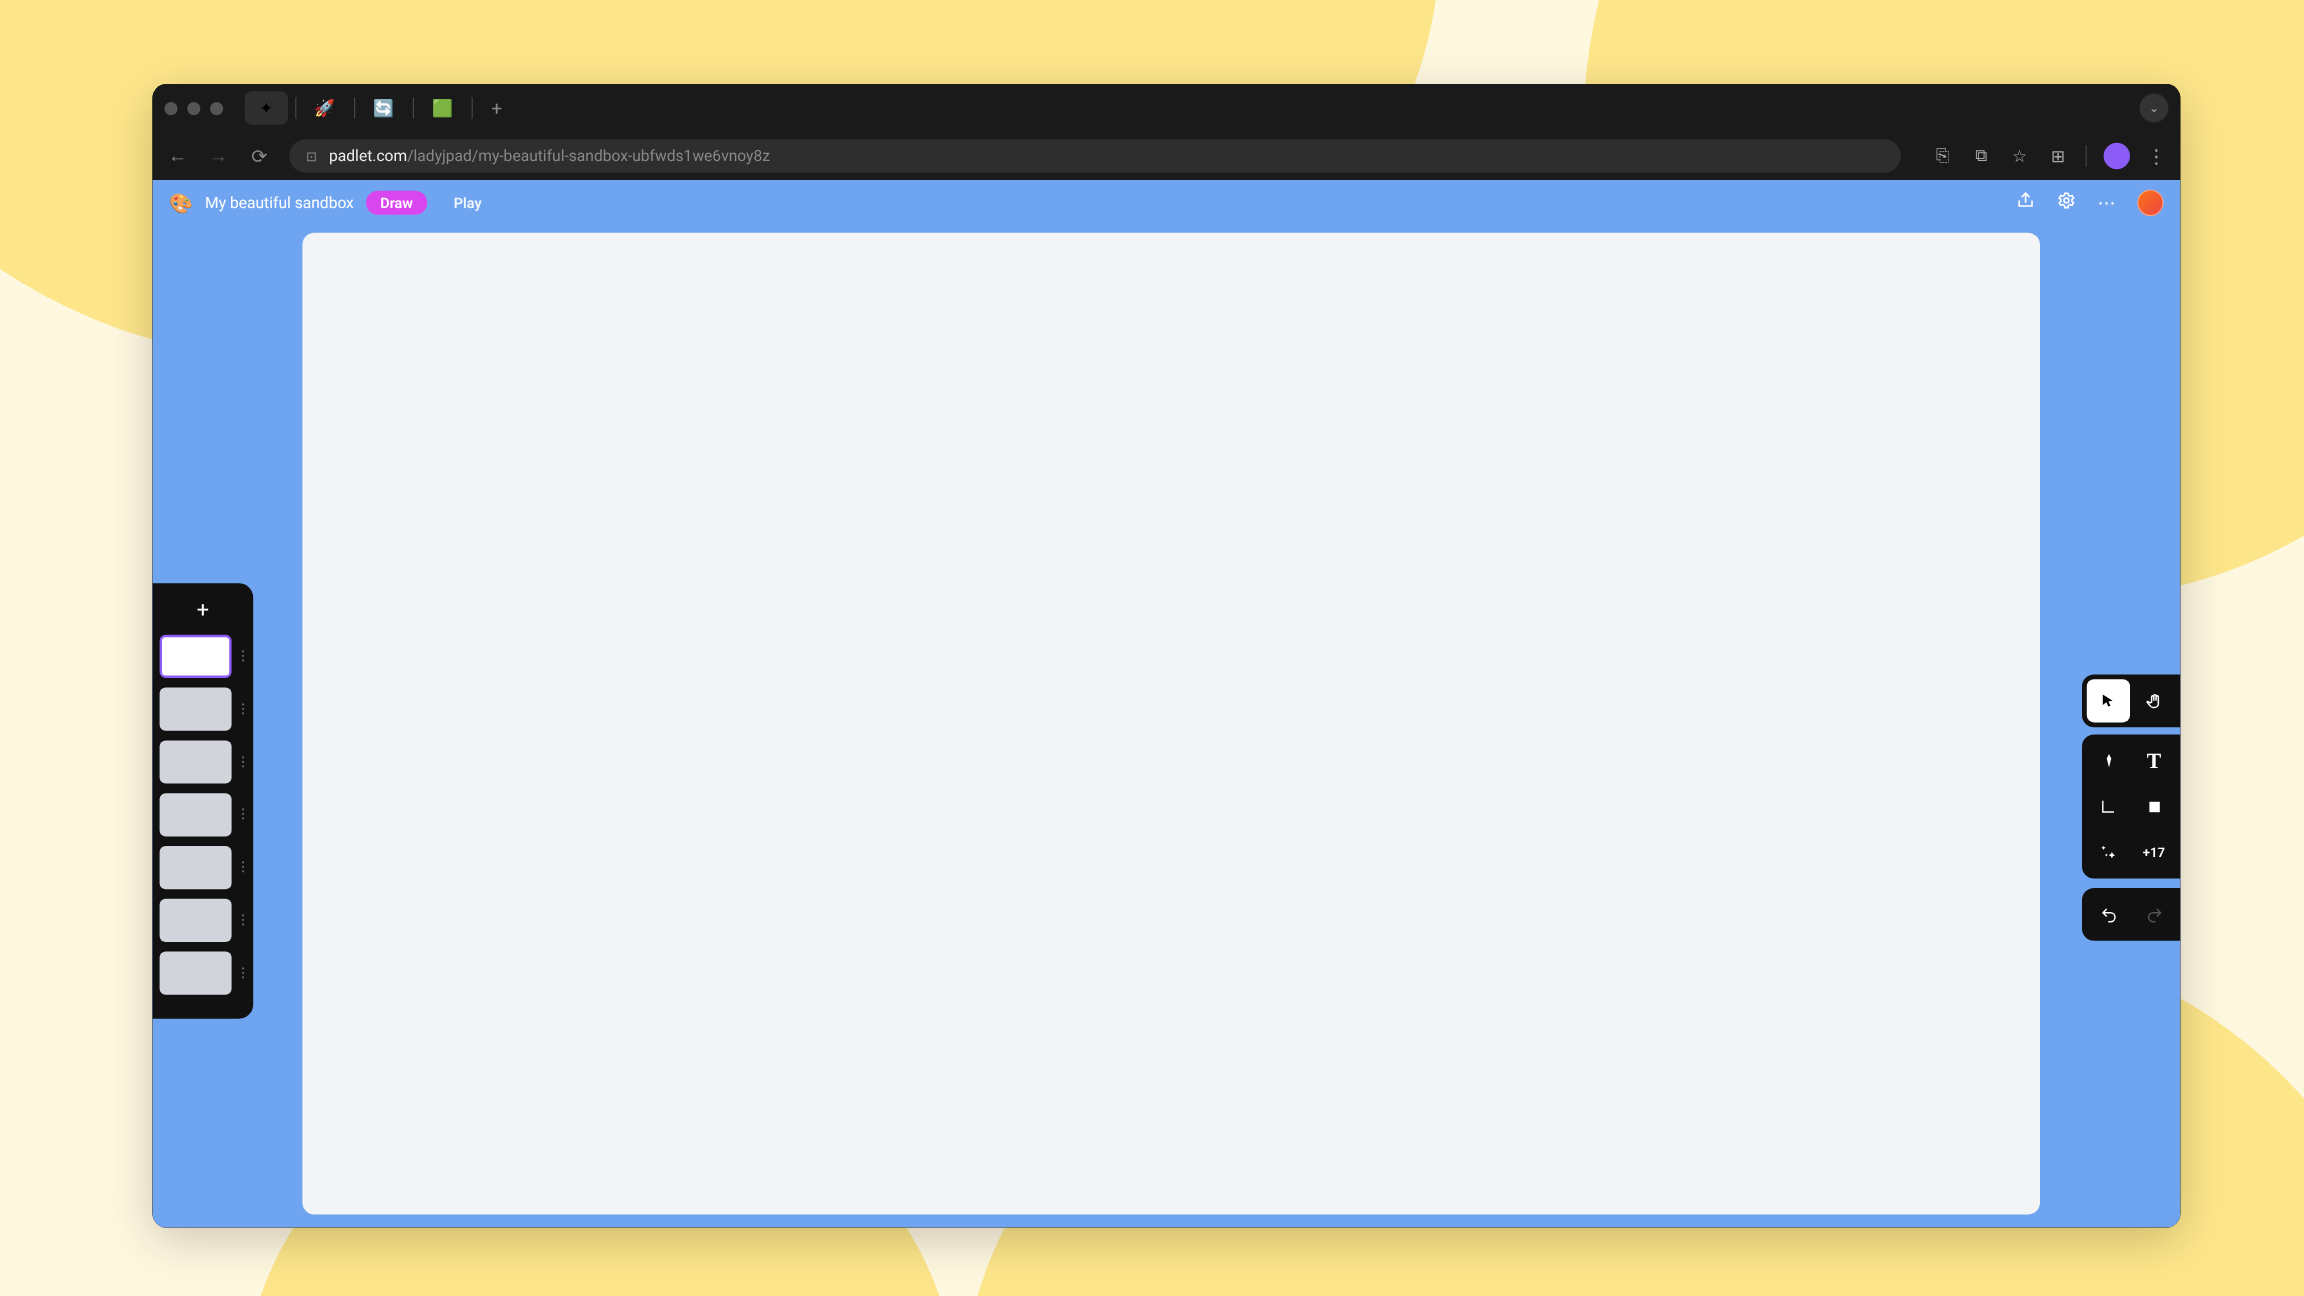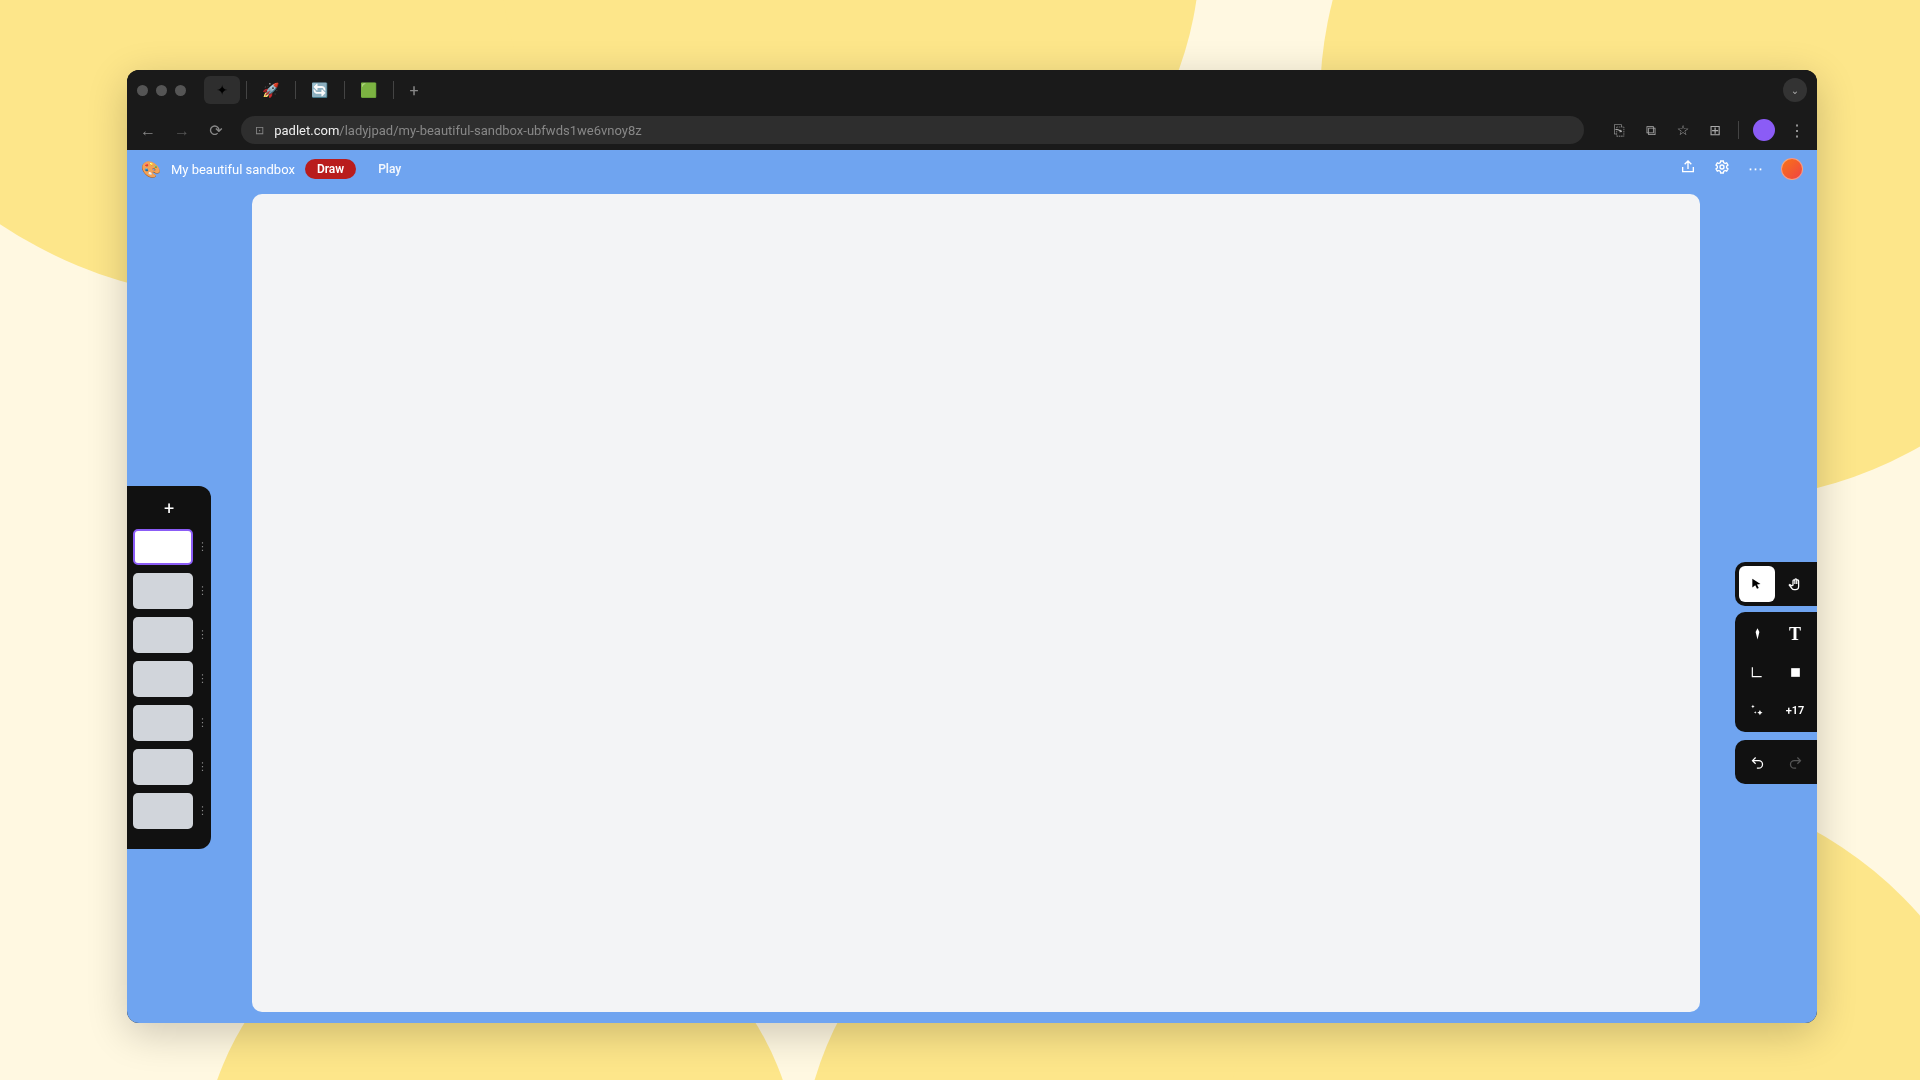--- a/index.html
+++ b/index.html
@@ -101,21 +101,21 @@
   gap: 10px;
 }
 .app-logo { font-size: 16px; }
 .app-title { font-weight: 400; }
 .pill {
   padding: 3px 12px;
   border-radius: 12px;
   font-size: 12px;
   font-weight: 600;
 }
-.pill.active { background: #b91c1c; color: #fff; }
+.pill.active { background: #d946ef; color: #fff; }
 .pill.inactive { color: #fff; opacity: 0.9; }
 .app-right { margin-left: auto; display: flex; align-items: center; gap: 18px; }
 .app-icon { color: #fff; font-size: 15px; }
 .avatar { width: 22px; height: 22px; border-radius: 50%; background: linear-gradient(135deg,#f97316,#ef4444); border: 1px solid rgba(255,255,255,0.4); }
 
 
 .canvas {
   position: absolute;
   left: 125px; top: 44px;
   width: 1448px; height: 818px;

